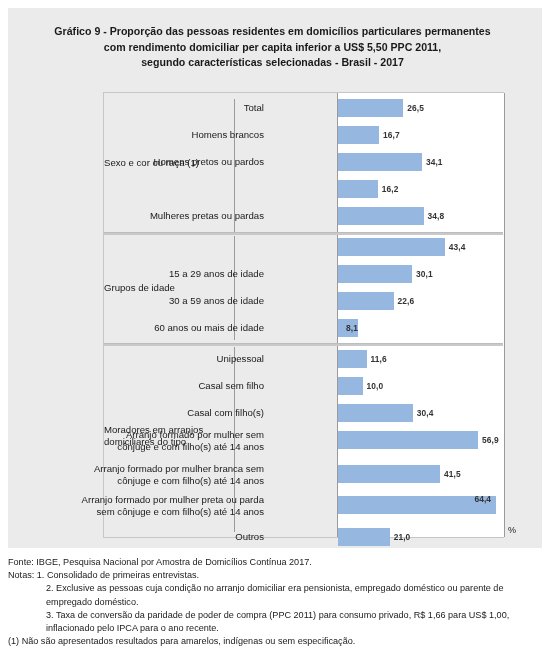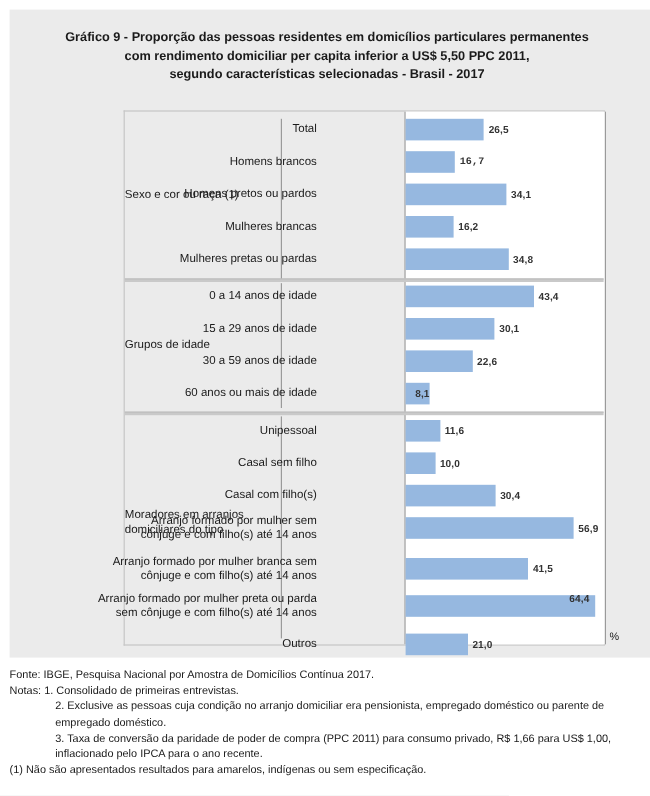--- a/index.html
+++ b/index.html
@@ -200,39 +200,37 @@
 
     <div id="rows-host">
         <div class="row" style="top: 6px;">
           <div class="cat-label">Total</div>
           <div class="bar" style="width: 65.19px;"></div>
           <div class="val" style="left: 303.19px;">26,5</div>
         </div>
         <div class="row" style="top: 33px;">
           <div class="cat-label">Homens brancos</div>
           <div class="bar" style="width: 41.082px;"></div>
-          <div class="val" style="left: 279.082px; font-family: Liberation Mono, monospace;">16,7</div>
+          <div class="val" style="left: 279.082px;">16,7</div>
         </div>
         <div class="row" style="top: 60px; text-decoration: underline;">
           <div class="cat-label">Homens pretos ou pardos</div>
           <div class="bar" style="width: 83.886px;"></div>
           <div class="val" style="left: 321.886px;">34,1</div>
         </div>
         <div class="row" style="top: 87px;">
-          <div class="cat-label">Mulheres brancas</div>
           <div class="bar" style="width: 39.852px;"></div>
           <div class="val" style="left: 277.852px;">16,2</div>
         </div>
         <div class="row" style="top: 114px;">
           <div class="cat-label">Mulheres pretas ou pardas</div>
           <div class="bar" style="width: 85.608px;"></div>
           <div class="val" style="left: 323.608px;">34,8</div>
         </div>
         <div class="row" style="top: 145px;">
-          <div class="cat-label">0 a 14 anos de idade</div>
           <div class="bar" style="width: 106.764px;"></div>
           <div class="val" style="left: 344.764px;">43,4</div>
         </div>
         <div class="row" style="top: 172px;">
           <div class="cat-label">15 a 29 anos de idade</div>
           <div class="bar" style="width: 74.046px;"></div>
           <div class="val" style="left: 312.046px;">30,1</div>
         </div>
         <div class="row" style="top: 199px;">
           <div class="cat-label">30 a 59 anos de idade</div>

